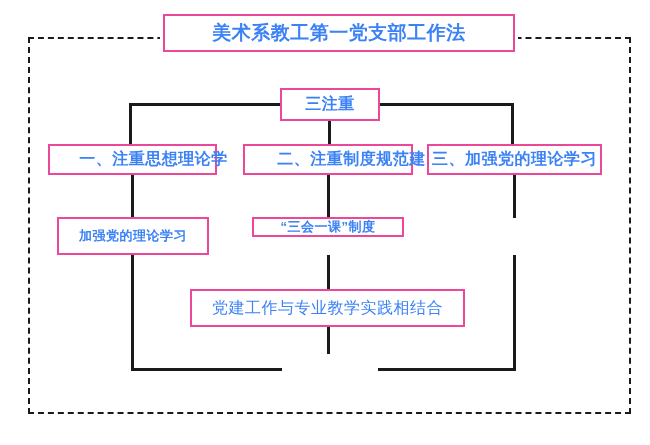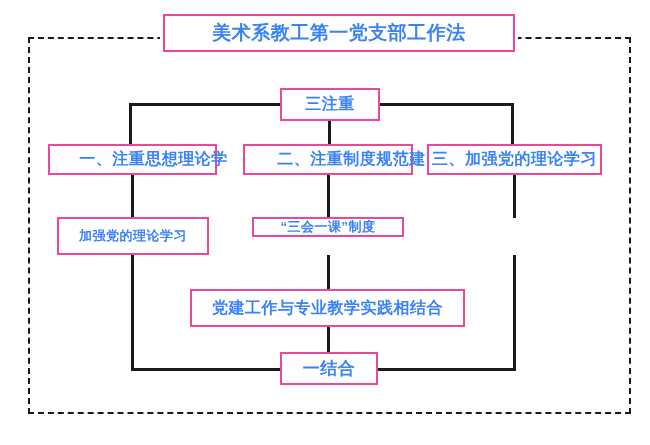--- a/index.html
+++ b/index.html
@@ -52,21 +52,21 @@
   .node-l4 {
     font-size: 13px;
     font-weight: bold;
   }
   .node-combine {
     font-size: 17px;
     font-weight: bold;
   }
   .node-wide {
     font-size: 16px;
-    font-weight: bold;
+    font-weight: normal;
   }
   
   .line-h {
     position: absolute;
     background: #1a1a1a;
     height: 3px;
     z-index: 1;
   }
   .line-v {
     position: absolute;
@@ -119,15 +119,14 @@
 
   <div class="line-v" style="left:513px; top:255px; height:116px;"></div>
   <div class="line-h" style="left:378px; top:368px; width:138px;"></div>
 
   <div class="line-v" style="left:327px; top:255px; height:35px;"></div>
 
   <div class="node node-wide" style="left:190px; top:289px; width:275px; height:38px;">党建工作与专业教学实践相结合</div>
 
   <div class="line-v" style="left:327px; top:326px; height:28px;"></div>
 
-  <div class="node node-combine" style="left:280px; top:352px; width:98px; height:33px;">一结合</div>
 
 </div>
 
 </body></html>

